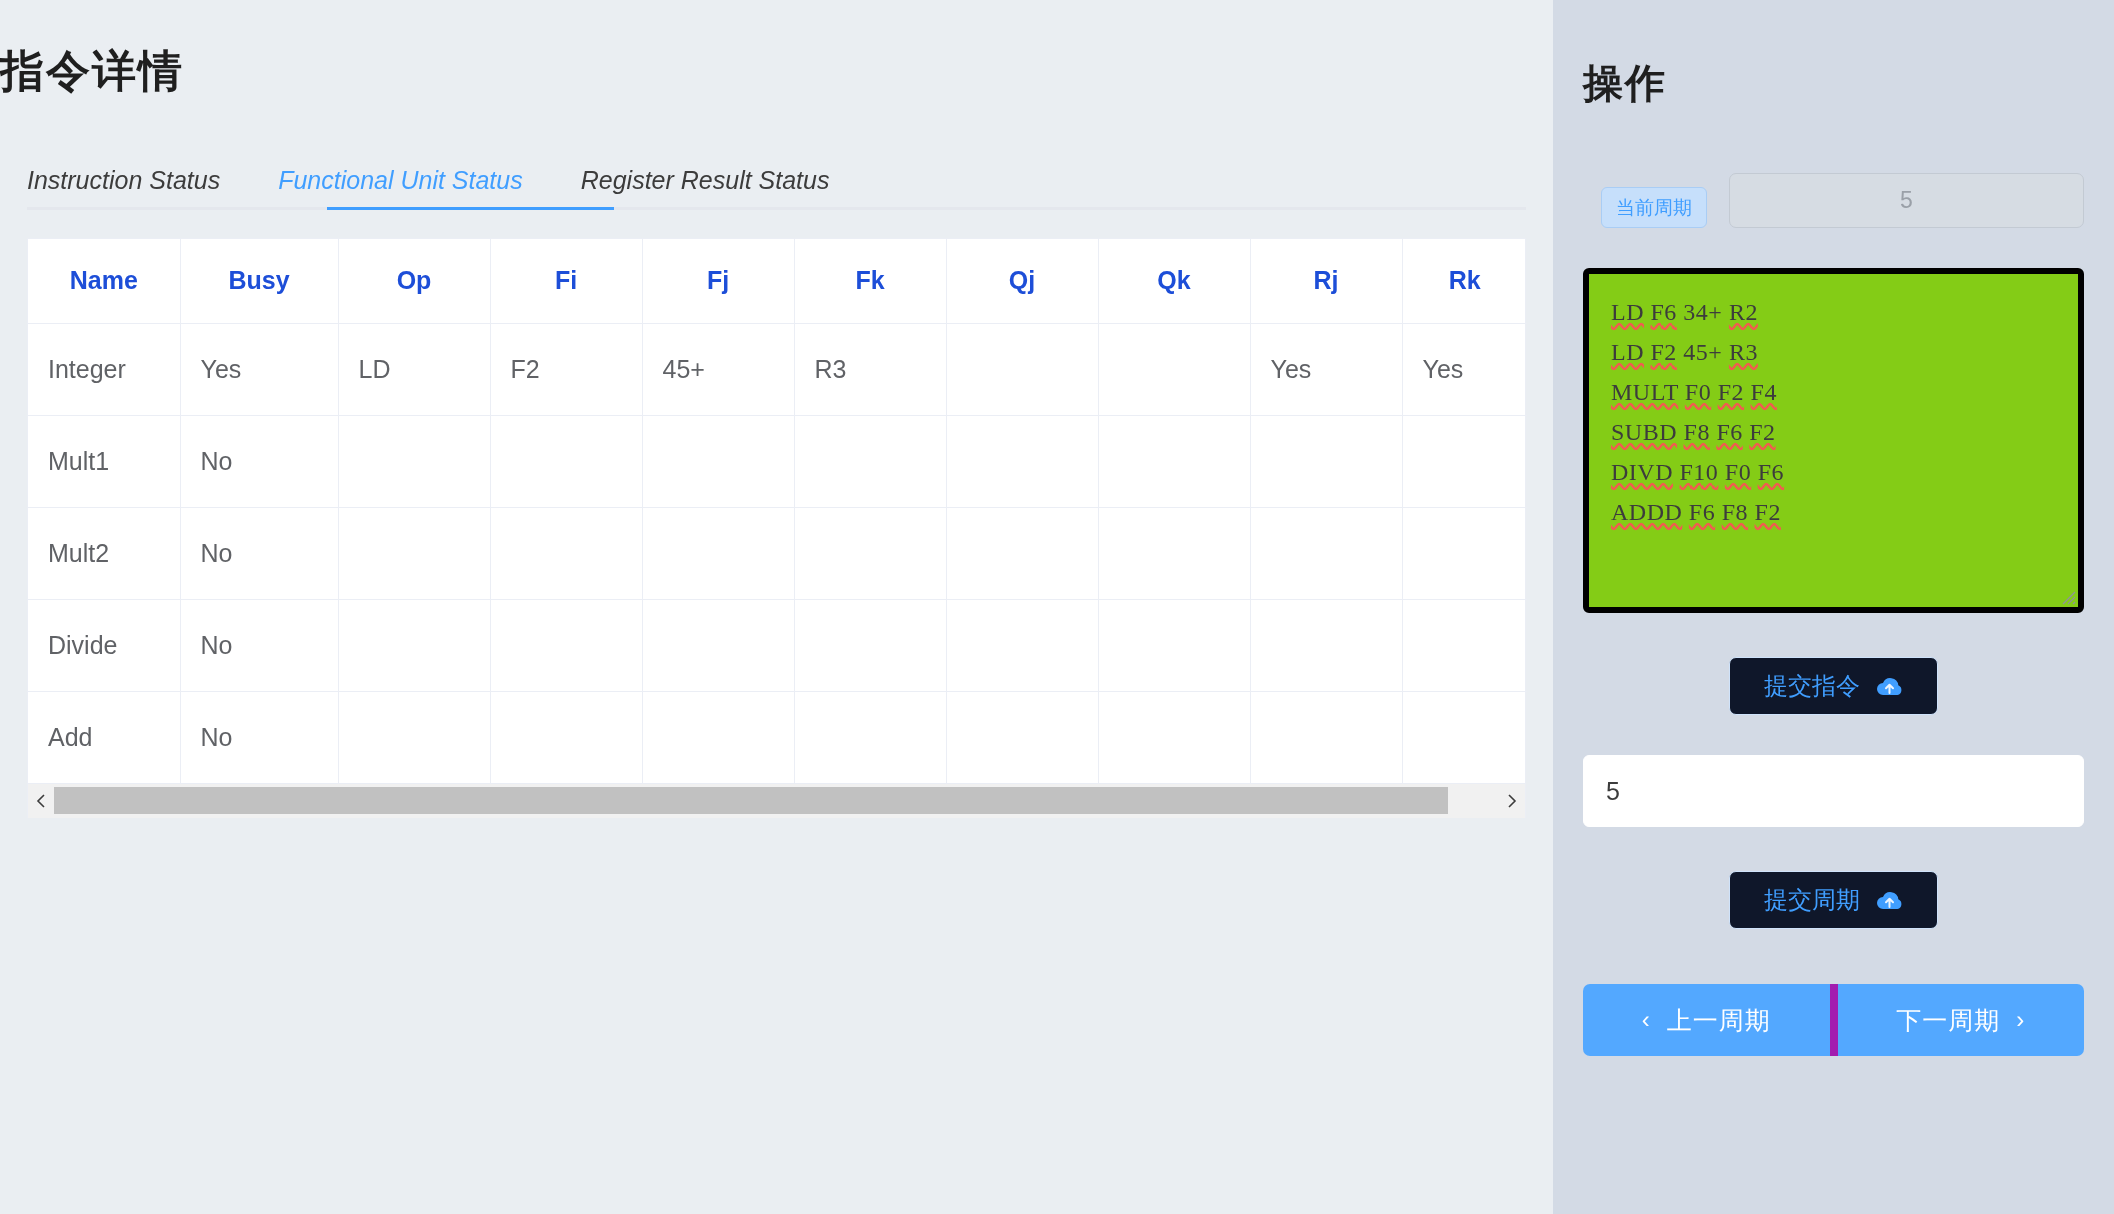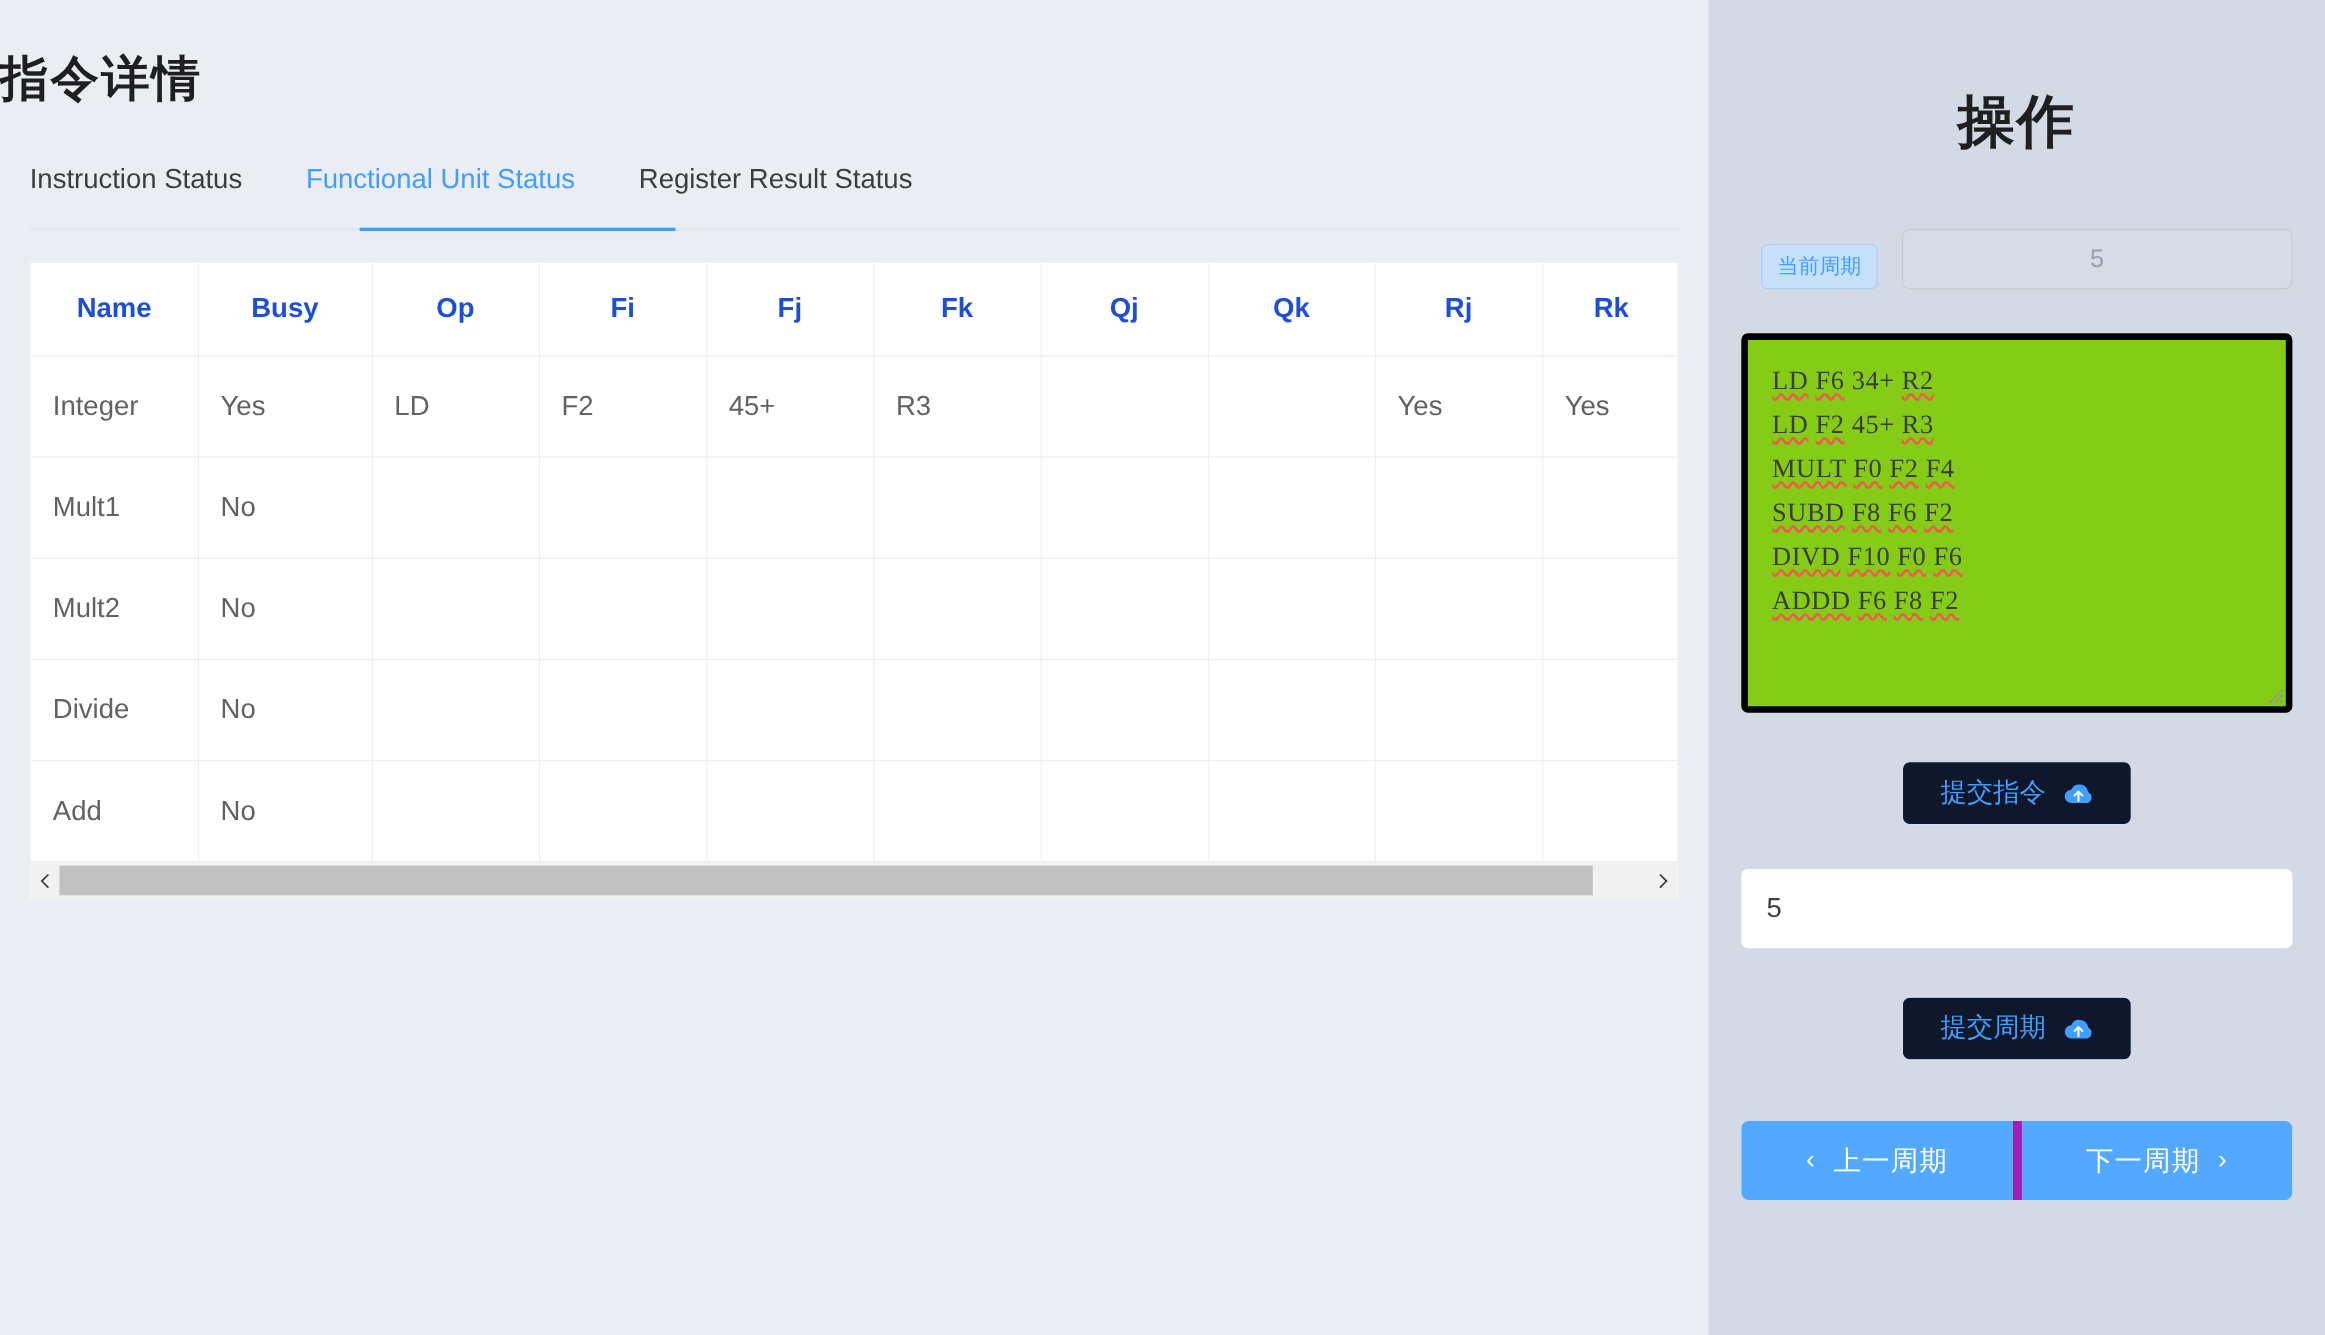--- a/index.html
+++ b/index.html
@@ -34,23 +34,25 @@
   }
 
   
   .tabs-wrap {
     margin-top: 50px;
     padding: 0 27px;
     position: relative;
   }
   .tabs-row {
     display: flex;
+    align-items: flex-end;
     gap: 0;
     position: relative;
     height: 56px;
+    font-style: italic;
   }
   .tab {
     font-size: 25px;
     color: #3c3c3c;
     padding: 0 28px 14px 0;
     cursor: pointer;
     white-space: nowrap;
     line-height: 1;
     position: relative;
   }
@@ -157,25 +159,24 @@
   
   .right-panel {
     width: 561px;
     height: 1214px;
     background: #d3dae5;
     flex: 0 0 561px;
     position: relative;
     padding: 0 30px;
   }
   .ops-title {
-    text-align: center;
-    font-size: 52px;
+    font-size: 40px;
     font-weight: bold;
     color: #1f1f1f;
-    padding-top: 76px;
+    padding-top: 56px;
     letter-spacing: 2px;
   }
 
   .cycle-row {
     display: flex;
     align-items: flex-end;
     margin-top: 62px;
     gap: 22px;
     padding-left: 18px;
   }

